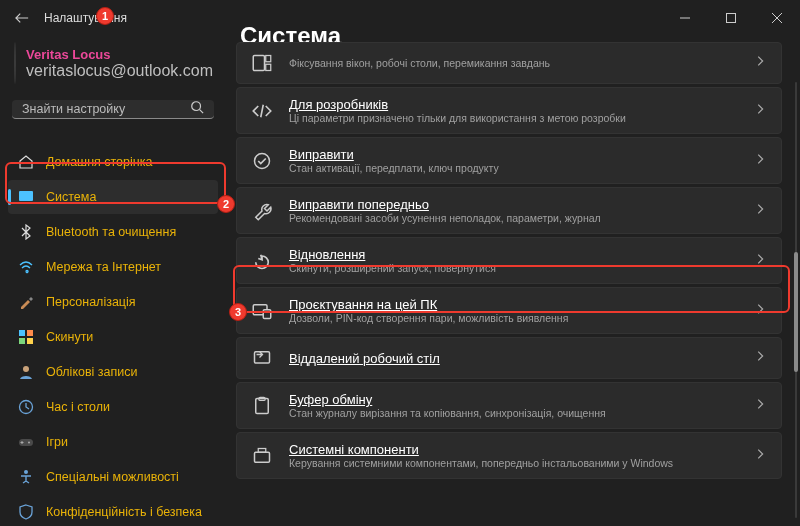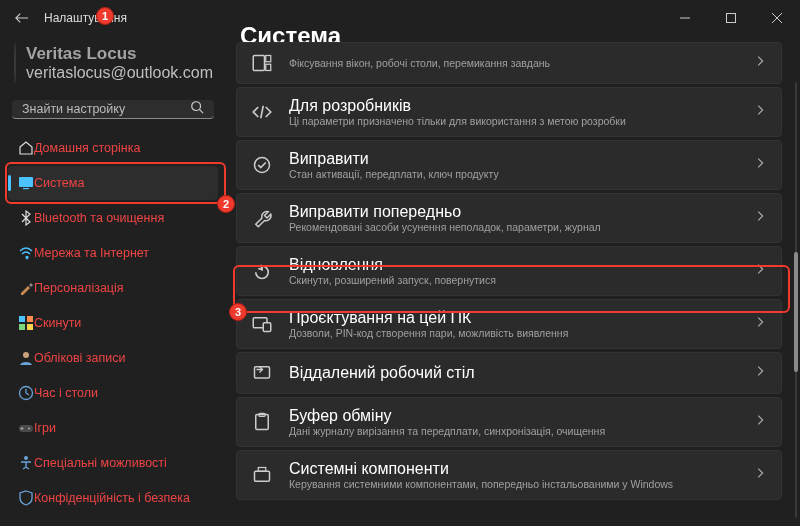--- a/index.html
+++ b/index.html
@@ -22,40 +22,40 @@
   .win-btn { width: 46px; height: 32px; display:flex; align-items:center; justify-content:center; color:#fff; }
   .win-btn svg { stroke:#ccc; }
 
   .sidebar {
     position: absolute; left: 0; top: 36px; bottom: 0; width: 226px;
     display: flex; flex-direction: column;
     padding: 0 4px;
   }
   .profile { display:flex; align-items:center; gap:10px; padding: 6px 10px 16px 10px; }
   .avatar { width: 42px; height: 42px; border-radius: 50%; background: radial-gradient(circle at 35% 30%, #b0a48a, #5a4b3a, #1a1410); border:1px solid #3a3a3a; }
-  .profile-text .name { font-size: 17px; font-weight: 600; color:#a3a3a3; }
+  .profile-text .name { font-size: 13px; font-weight: 600; color:#ec4899; }
   .profile-text .email { font-size: 16px; color: #bfbfbf; }
 
   .search {
-    margin: 0 8px 12px 8px; height: 32px;
+    margin: 0 8px 26px 8px; height: 32px;
     background: #2d2d2d; border-radius: 4px; border-bottom: 1px solid #8a8a8a;
     display:flex; align-items:center; padding: 0 10px;
     justify-content: space-between;
   }
   .search input {
     background: transparent; border: none; outline: none; color: #ccc;
     font-size: 12.5px; width: 150px;
   }
   .search input::placeholder { color: #bbb; }
 
   .nav { display:flex; flex-direction:column; gap:1px; padding: 0 4px; }
   .nav-item {
-    display:flex; align-items:center; 
+    display:flex; align-items:center; gap:12px;
     height: 34px; padding: 0 10px; border-radius: 4px;
-    font-size: 12.5px; color: #ef4444; cursor:pointer;
+    font-size: 12.5px; color: #eab308; cursor:pointer;
     position:relative;
   }
   .nav-item.active { background: #2d2d2d; }
   .nav-item.active::before {
     content:""; position:absolute; left:0; top:9px; bottom:9px; width:3px;
     background:#4cc2ff; border-radius:2px;
   }
   .nav-icon { width:16px; height:16px; display:flex; align-items:center; justify-content:center; flex-shrink:0; }
 
   .main {
@@ -67,21 +67,21 @@
 
   .cards { display:flex; flex-direction:column; gap:3px; }
   .card {
     background: #2b2b2b; border-radius: 4px;
     display:flex; align-items:center; padding: 9px 14px;
     cursor:pointer; position:relative;
     border:1px solid #333;
   }
   .card .c-icon { width:22px; height:22px; margin-right:16px; display:flex; align-items:center; justify-content:center; flex-shrink:0; color:#ddd; }
   .card .c-text { display:flex; flex-direction:column; flex:1; min-width:0; }
-  .card .c-title { font-size: 16px; color:#fff; }
+  .card .c-title { font-size: 13px; color:#fff;text-decoration:underline; }
   .card .c-sub { font-size: 10.5px; color:#a0a0a0; white-space:nowrap; overflow:hidden; text-overflow:ellipsis; }
   .card .chev { color:#aaa; }
   .card.cut { margin-top:-16px; }
 
   .badge {
     position:absolute; width:18px; height:18px; border-radius:50%;
     background:#ef3a2e; color:#fff; font-size:11px; font-weight:600;
     display:flex; align-items:center; justify-content:center;
     z-index: 20; border:1px solid #b51f14;
   }
@@ -347,21 +347,21 @@
           </svg></span>
       </div>
       <div class="card">
         <span class="c-icon">
           <svg width="20" height="20" viewBox="0 0 16 16">
             <use href="#i-clipboard"></use>
           </svg>
         </span>
         <span class="c-text">
           <span class="c-title">Буфер обміну</span>
-          <span class="c-sub">Дані журналу вирізання та передплати, синхронізація, очищення</span>
+          <span class="c-sub">Стан журналу вирізання та копіювання, синхронізація, очищення</span>
         </span>
         <span class="chev"><svg width="14" height="14" viewBox="0 0 16 16">
             <use href="#i-chev"></use>
           </svg></span>
       </div>
       <div class="card">
         <span class="c-icon">
           <svg width="20" height="20" viewBox="0 0 16 16">
             <use href="#i-components"></use>
           </svg>

